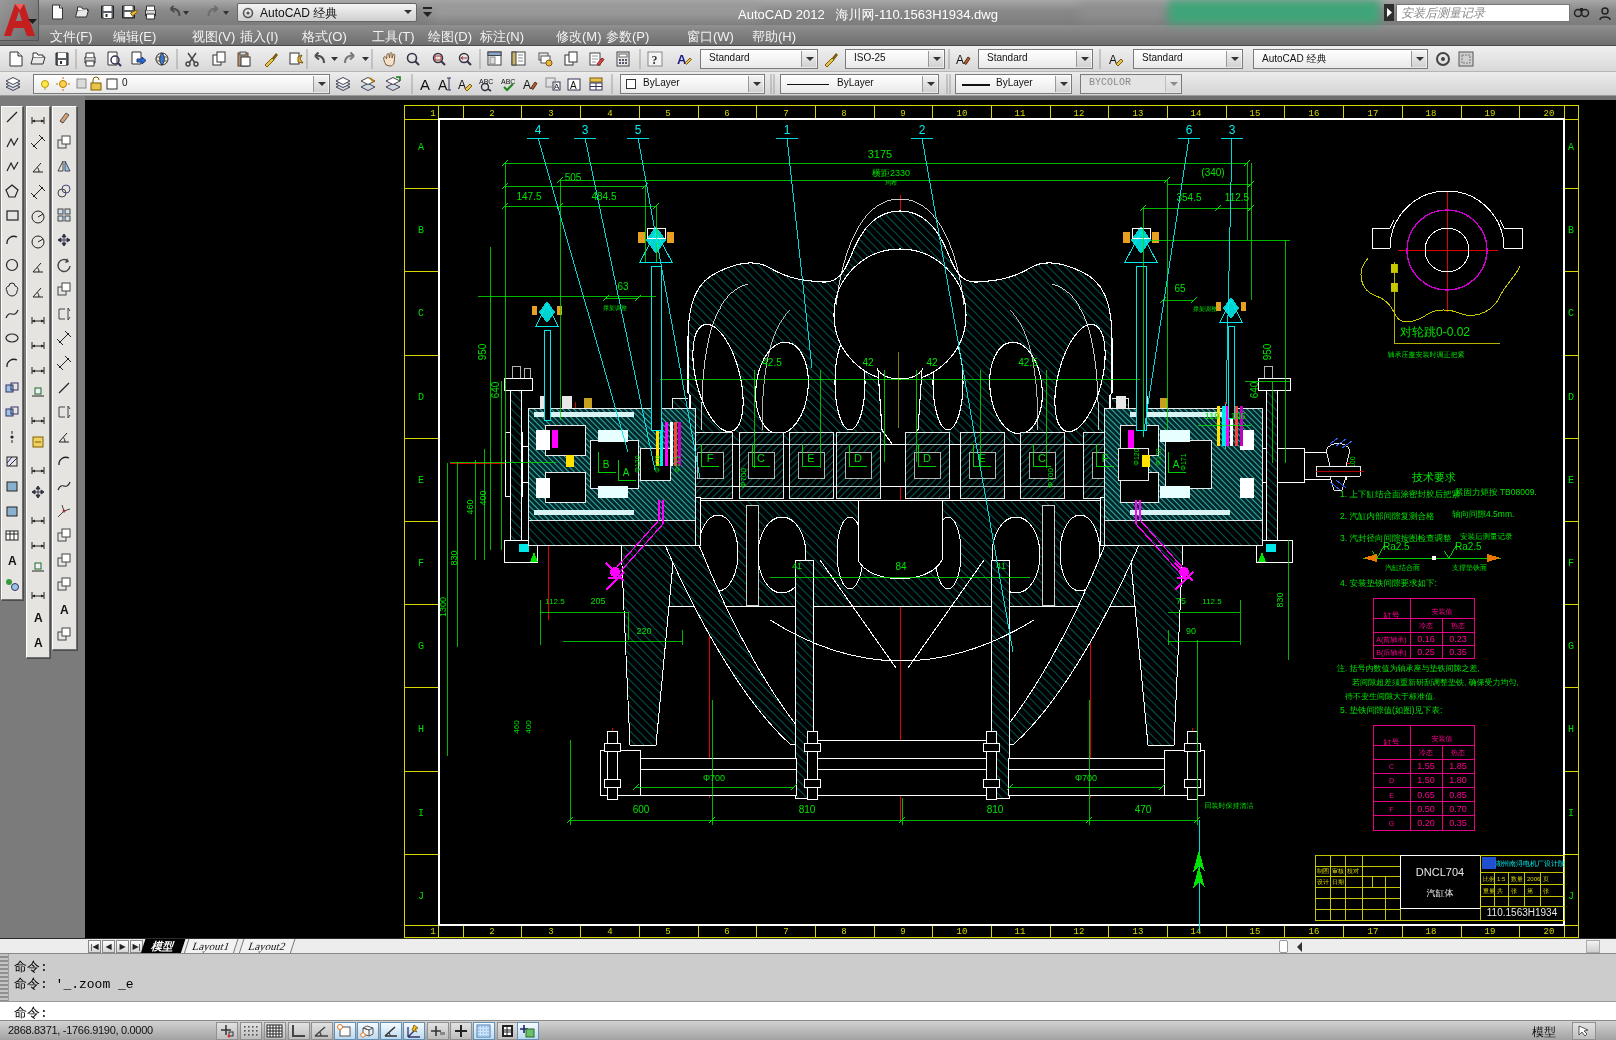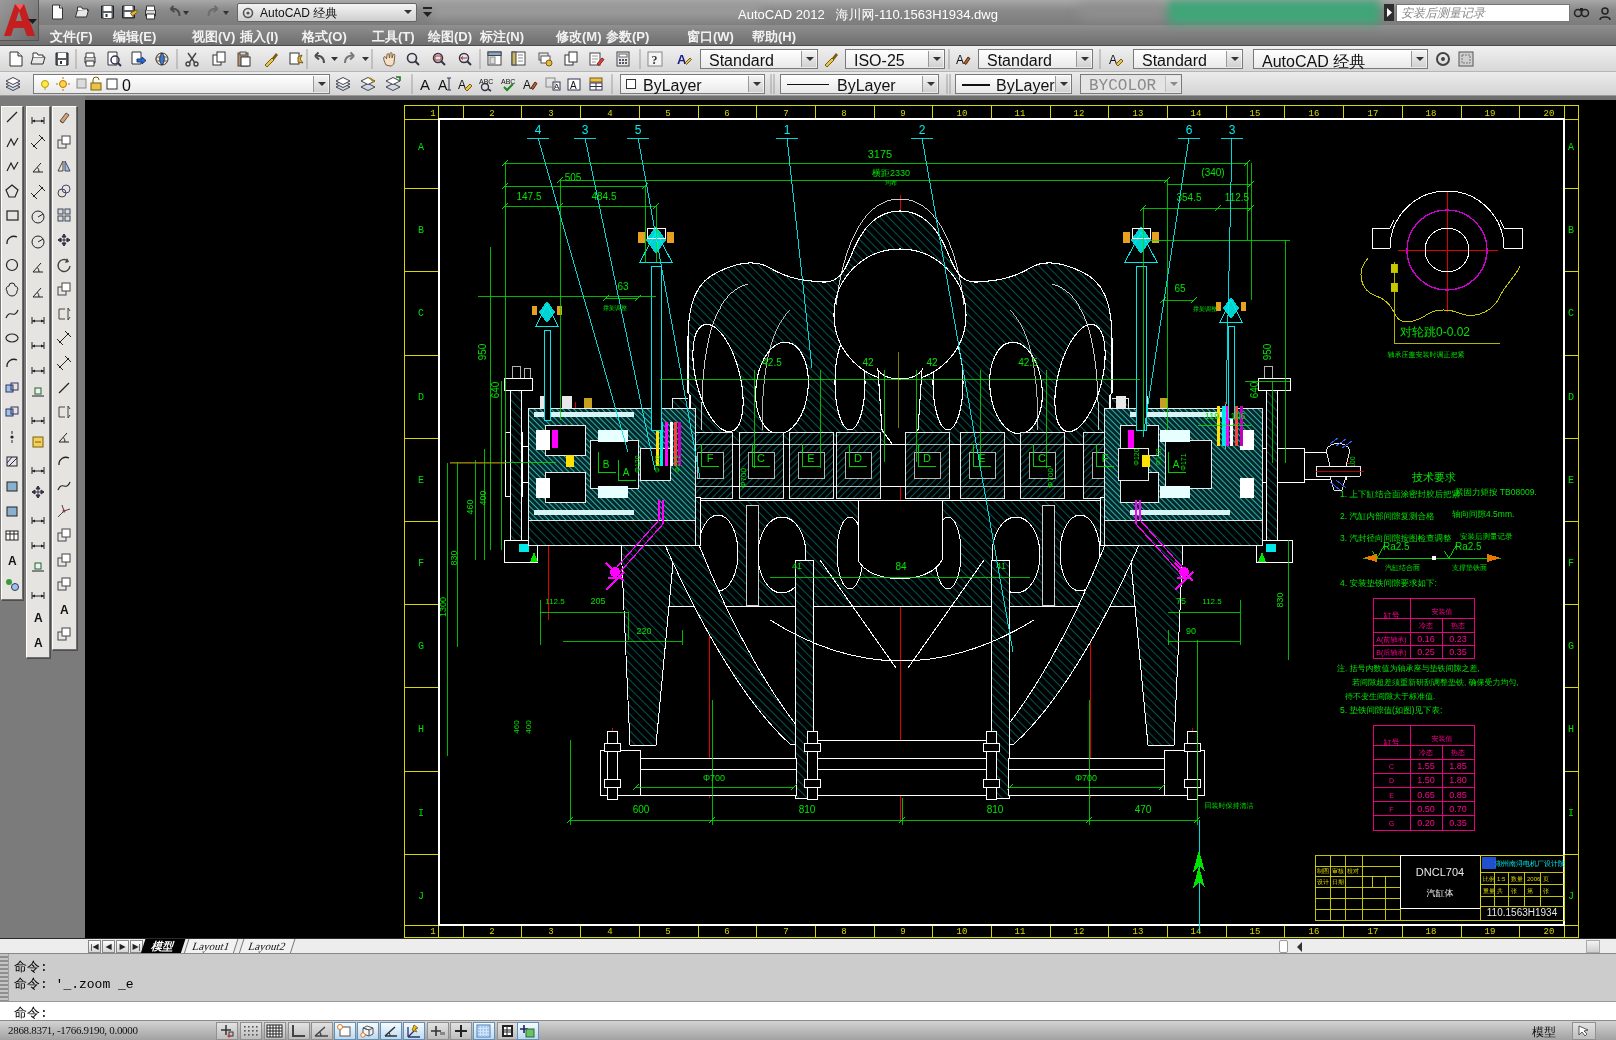--- a/index.html
+++ b/index.html
@@ -1,32 +1,32 @@
 <!DOCTYPE html>
 <html><head><meta charset="utf-8">
 <style>
 *{margin:0;padding:0;box-sizing:border-box;}
 html,body{width:1616px;height:1040px;overflow:hidden;background:#000;font-family:"Liberation Sans",sans-serif;}
 #root{position:absolute;left:0;top:0;width:1616px;height:1040px;}
 
 #titlebar{position:absolute;left:0;top:0;width:1616px;height:25px;background:linear-gradient(#a8a8a8,#8a8a8a 40%,#7c7c7c);}
 #menubar{position:absolute;left:0;top:25px;width:1616px;height:21px;background:linear-gradient(#8f8f8f,#6e6e6e);border-bottom:1px solid #4a4a4a;}
-.menuitem{position:absolute;top:28px;color:#f2f2f2;font-size:13px;font-weight:bold;}
+.menuitem{position:absolute;top:28px;color:#f2f2f2;font-size:13px;}
 #applogo{position:absolute;left:0;top:0;width:39px;height:41px;background:linear-gradient(135deg,#9a9a9a,#6a6a6a);border-right:1px solid #555;border-bottom:1px solid #555;}
 .qai{position:absolute;top:4px;width:17px;height:16px;}
 #wspill{position:absolute;left:237px;top:3px;width:180px;height:19px;background:linear-gradient(#f4f4f4,#cfcfcf);border:1px solid #666;border-radius:2px;color:#111;font-size:12px;line-height:18px;}
 #titletext{position:absolute;left:738px;top:6px;color:#fff;font-size:13px;white-space:nowrap;}
 #greenblur{position:absolute;left:1168px;top:0px;width:212px;height:24px;background:#3fa578;filter:blur(4px);}
 #blur1{position:absolute;left:430px;top:4px;width:330px;height:14px;background:#9d9d9d;filter:blur(6px);}
 #blur2{position:absolute;left:1080px;top:3px;width:85px;height:16px;background:#8f8f8f;filter:blur(6px);}
 #infocenter{position:absolute;left:1396px;top:4px;width:174px;height:18px;background:#fff;border:1px solid #777;font-style:italic;color:#888;font-size:12px;line-height:16px;padding-left:4px;}
 
 #tbrow1{position:absolute;left:0;top:46px;width:1616px;height:26px;background:linear-gradient(#f0f0f0,#d8d8d8);border-bottom:1px solid #b5b5b5;}
 #tbrow2{position:absolute;left:0;top:72px;width:1616px;height:24px;background:linear-gradient(#ececec,#d4d4d4);border-bottom:1px solid #9a9a9a;}
-.combo{position:absolute;background:linear-gradient(#ffffff,#e9e9e9);border:1px solid #7a7a7a;font-size:16px;color:#111;}
+.combo{position:absolute;background:linear-gradient(#ffffff,#e9e9e9);border:1px solid #7a7a7a;font-size:10px;color:#111;}
 .combo .arr{position:absolute;right:1px;top:1px;bottom:1px;width:15px;background:linear-gradient(#f4f4f4,#d0d0d0);border-left:1px solid #999;}
 .arr:after{content:"";position:absolute;left:4px;top:6px;border:4px solid transparent;border-top-color:#333;}
 
 #leftpanel{position:absolute;left:0;top:96px;width:85px;height:857px;background:#7b7b7b;}
 .vtb{position:absolute;background:#e6e4e0;border:1px solid #fff;border-right-color:#6f6f6f;border-bottom-color:#6f6f6f;box-shadow:1px 1px 0 #4d4d4d;}
 
 #canvas{position:absolute;left:85px;top:100px;width:1531px;height:838px;background:#000;}
 #canvastop{position:absolute;left:85px;top:96px;width:1531px;height:4px;background:#6f6f6f;}
 
 #tabrow{position:absolute;left:0;top:938px;width:1616px;height:15px;background:#ededed;border-top:1px solid #2a2a2a;}
@@ -1407,21 +1407,21 @@
 </div>
 <div id="cmdarea">
   <div style="position:absolute;left:14px;top:4px;">命令:</div>
   <div style="position:absolute;left:14px;top:21px;">命令: '_.zoom _e</div>
   <div id="cmdgrip"></div>
   <div id="cmdinput">
         <div style="position:absolute;left:14px;top:2px;">命令:</div>
       </div>
 </div>
 <div id="statusbar">
-  <div style="position:absolute;left:8px;top:3px;font-family:Liberation Serif, serif;font-size:11px;letter-spacing:-0.3px;">2868.8371, -1766.9190, 0.0000</div>
+  <div style="position:absolute;left:8px;top:3px;font-family:Liberation Sans, sans-serif;font-size:11px;letter-spacing:-0.3px;">2868.8371, -1766.9190, 0.0000</div>
   <div id="stbtns">
         <div class="stbtn" style="left:216px;"><svg width="20" height="16">
             <path d="M9 2 v10 M4 7 h10" stroke="#333" stroke-width="1.5"></path>
             <rect x="12" y="9" width="4" height="4" fill="none" stroke="#333"></rect>
             <circle cx="12" cy="13" r="1.5" fill="#c33"></circle>
           </svg></div>
         <div class="stbtn" style="left:240px;"><svg width="20" height="16">
             <g fill="#555">
               <rect x="3" y="3" width="1.6" height="1.6"></rect>
               <rect x="3" y="7" width="1.6" height="1.6"></rect>

